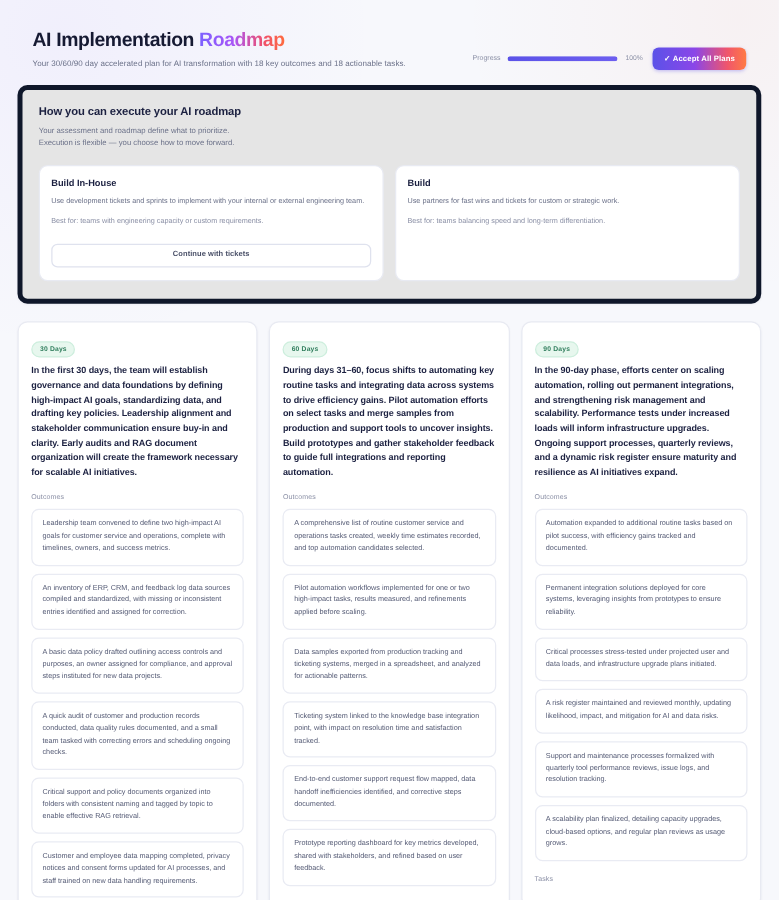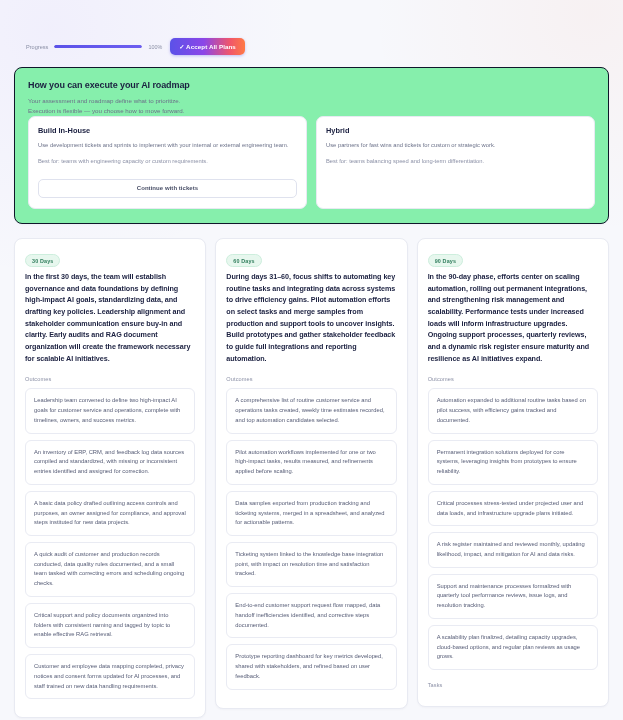--- a/index.html
+++ b/index.html
@@ -51,28 +51,28 @@
     margin-left: 2px;
     background: linear-gradient(90deg, #5b52e8 0%, #8b46e8 45%, #f0566b 80%, #ff7a45 100%);
     color: #fff; font-size: 6.2px; font-weight: 600;
     padding: 5px 9px; border-radius: 5px; border: none; cursor: pointer;
     white-space: nowrap; letter-spacing: 0.1px;
     box-shadow: 0 1px 3px rgba(91,82,232,0.35);
   }
 
   
   .panel {
-    background: #86efac; border: 1px solid #0f172a; border-radius: 8px;
+    background: #e5e5e5; border: 4px solid #0f172a; border-radius: 8px;
     padding: 12px 13px 14px 13px; margin-bottom: 14px;
     box-shadow: 0 1px 2px rgba(20,24,60,0.03);
   }
   .panel-title { font-size: 9px; font-weight: 700; color: #1b2040; letter-spacing: -0.1px; }
   .panel-sub { margin-top: 6px; font-size: 6.2px; color: #6b7189; line-height: 1.6; }
 
-  .opts { display: flex; gap: 9px; }
+  .opts { display: flex; gap: 9px; margin-top: 12px; }
   .opt {
     flex: 1 1 0; min-width: 0;
     border: 1px solid #e8eaf2; border-radius: 7px;
     padding: 9px 9px 10px 9px; background: #fff;
     display: flex; flex-direction: column;
   }
   .opt-title { font-size: 7.4px; font-weight: 700; color: #1b2040; }
   .opt-desc { margin-top: 6px; font-size: 5.8px; color: #6b7189; line-height: 1.62; }
   .opt-best { margin-top: 7px; font-size: 5.8px; color: #8b90a6; line-height: 1.62; }
   .opt-cta {
@@ -110,20 +110,24 @@
     padding: 7px 8px; margin-bottom: 6px; background: #fff;
   }
   .card-text { font-size: 5.8px; color: #555b75; line-height: 1.68; }
 </style>
 </head>
 <body>
 
 <div class="page">
 
   <div class="header">
+    <div class="head-left">
+      <div class="title"><span>AI Implementation </span><span class="grad">Roadmap</span></div>
+      <div class="subtitle">Your 30/60/90 day accelerated plan for AI transformation with 18 key outcomes and 18 actionable tasks.</div>
+    </div>
     <div class="head-right">
       <span class="prog-label">Progress</span>
       <div class="prog-track">
         <div class="prog-fill"></div>
       </div>
       <span class="prog-pct">100%</span>
       <button class="accept-btn">✓ Accept All Plans</button>
     </div>
   </div>
 
@@ -137,21 +141,21 @@
 
       <div class="opt">
         <div class="opt-title">Build In-House</div>
         <div class="opt-desc">Use development tickets and sprints to implement with your internal or external engineering team.</div>
         <div class="opt-best">Best for: teams with engineering capacity or custom requirements.</div>
         <button class="opt-cta cta-ghost">Continue with tickets</button>
       </div>
 
 
       <div class="opt">
-        <div class="opt-title">Hybrid</div>
+        <div class="opt-title">Build</div>
         <div class="opt-desc">Use partners for fast wins and tickets for custom or strategic work.</div>
         <div class="opt-best">Best for: teams balancing speed and long-term differentiation.</div>
       </div>
 
     </div>
   </div>
 
   <div class="cols">
 
     <div class="col">

